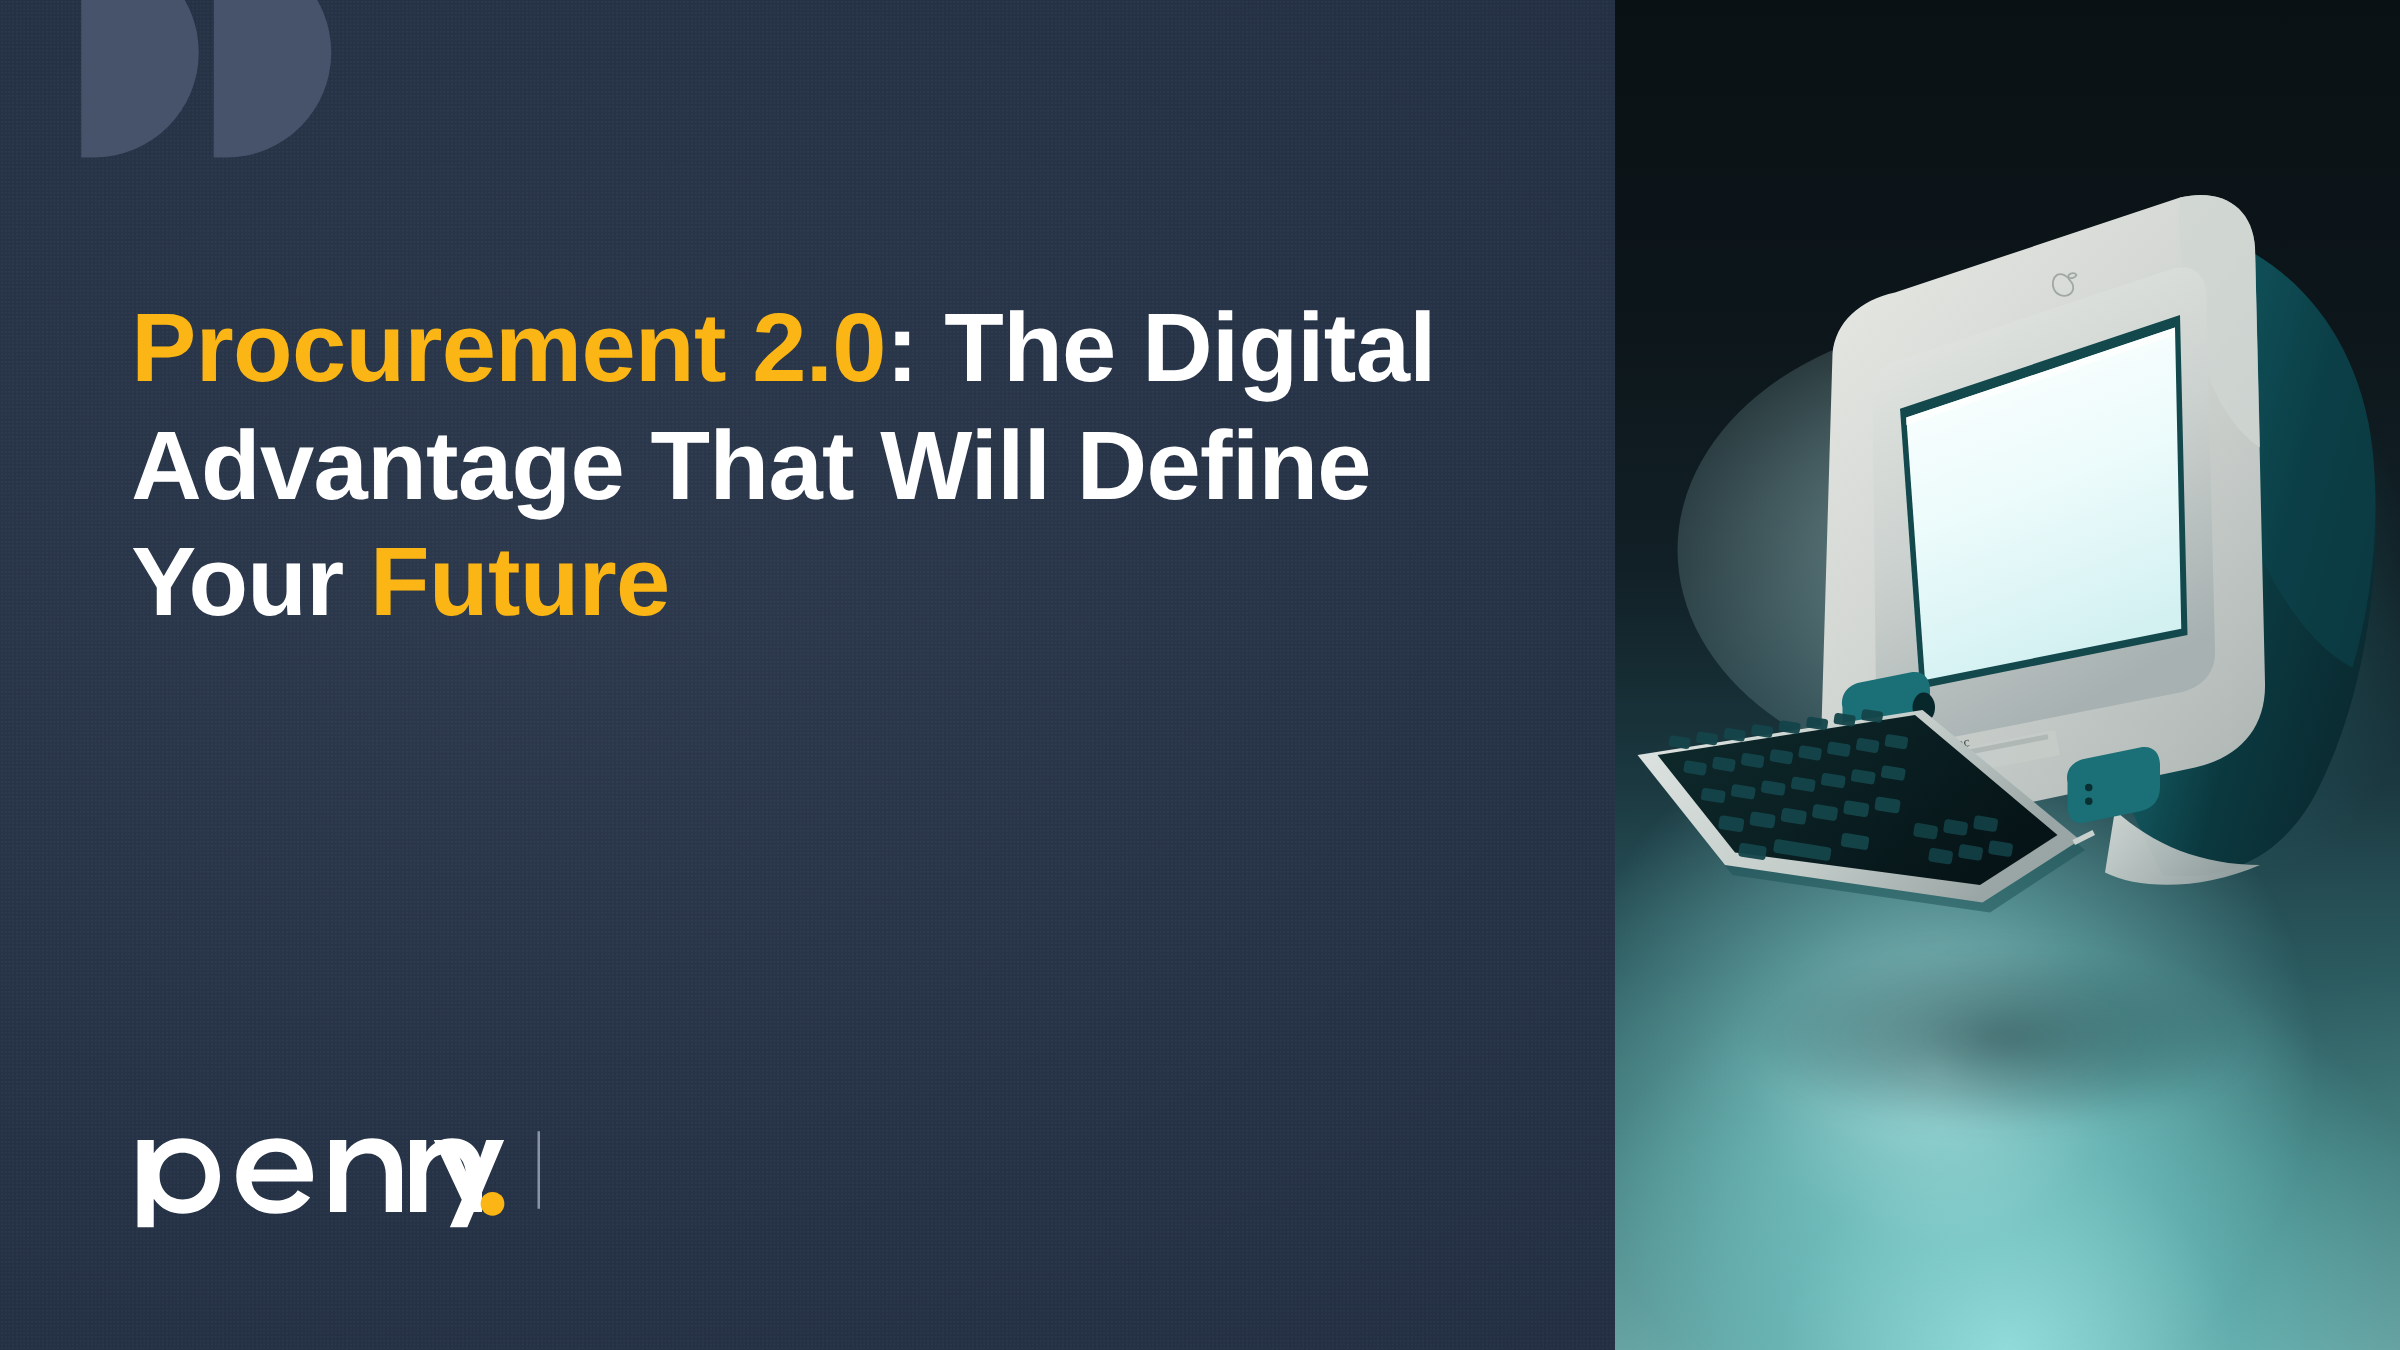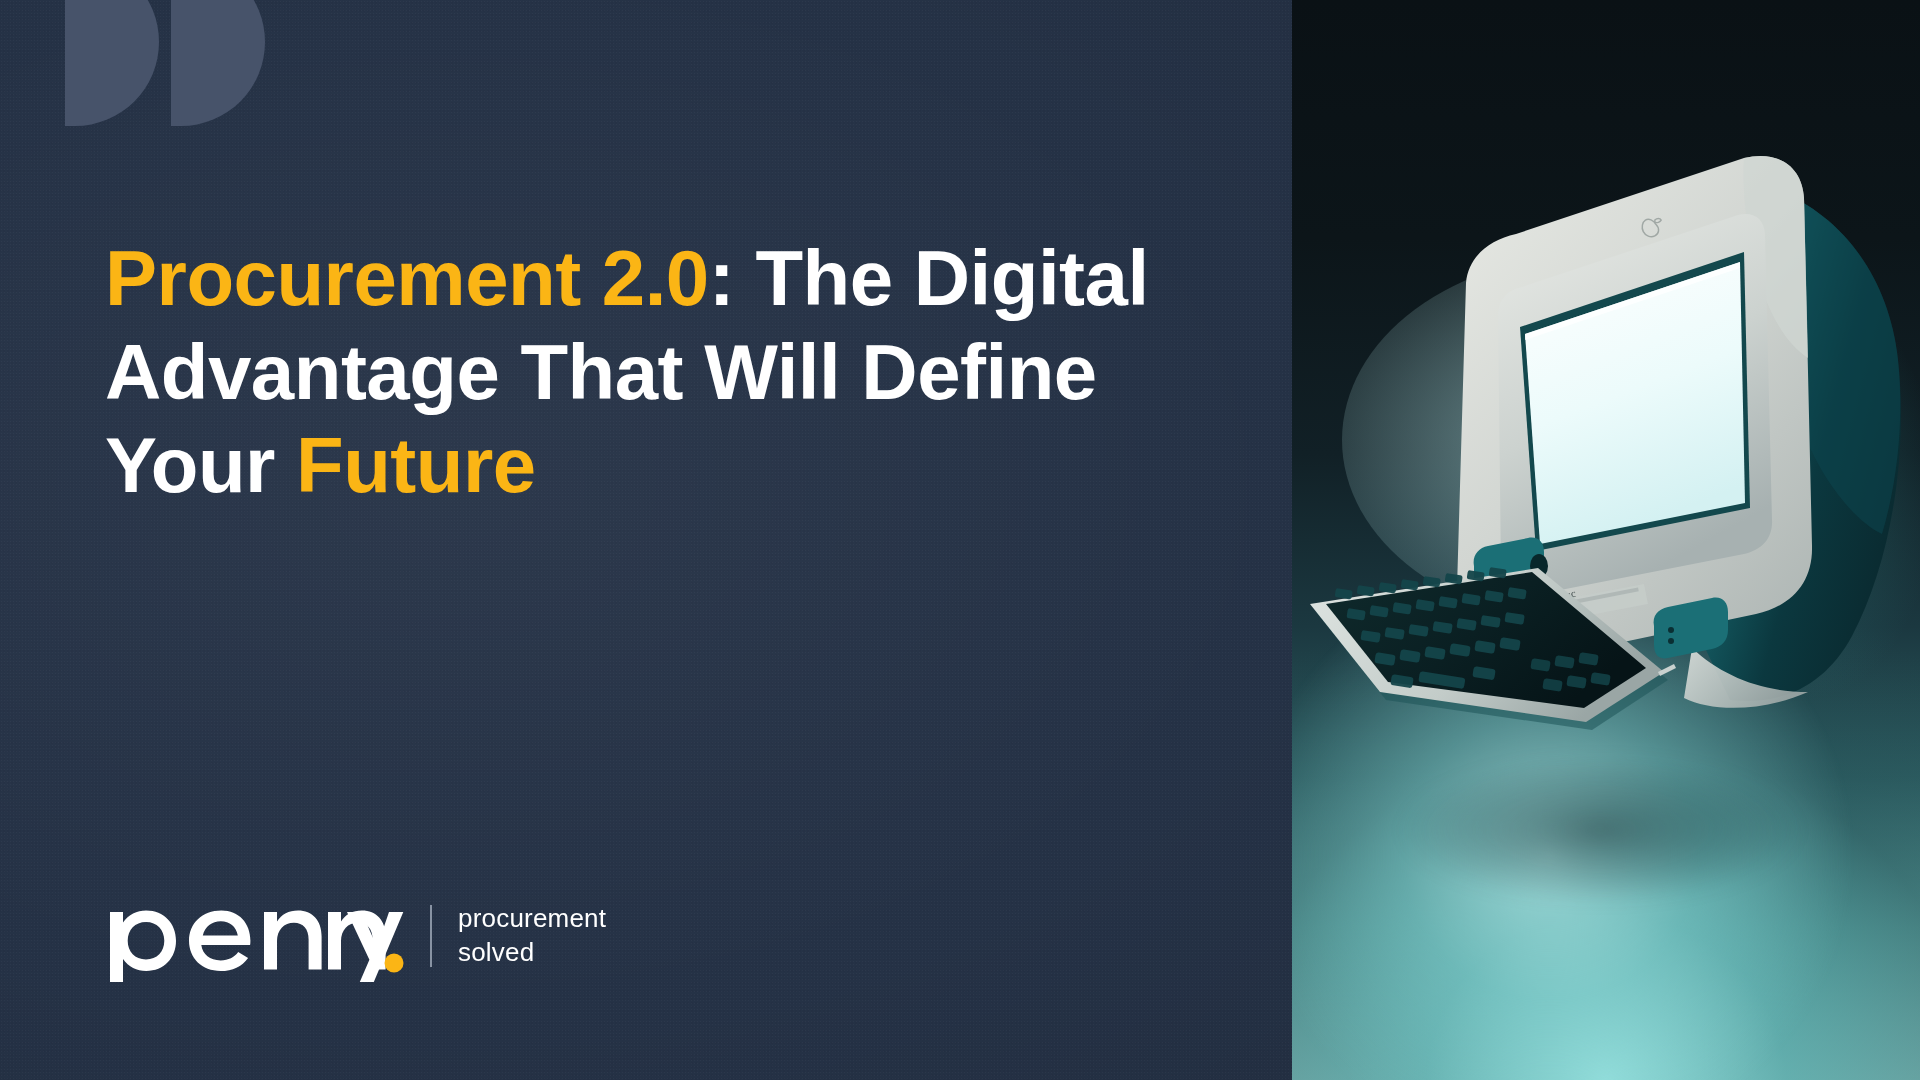--- a/index.html
+++ b/index.html
@@ -156,24 +156,20 @@
             <path d="M224 22h13v9.6c4.6-7.4 11.8-11.1 20.9-11.1 14.6 0 23.7 10 23.7 25.7V79.5h-13V49.4c0-10.4-5.4-16.7-14.6-16.7-10 0-17 7.2-17 18.4v28.4h-13V22z"></path>
 
             <path d="M229 22h14.3l-29.5 70h-14l9.6-22.3L187 22h14.6l15.4 34.9L229 22z" transform="translate(56,0)"></path>
           </g>
           <circle cx="290" cy="73" r="9.5" fill="#fbb515"></circle>
         </svg>
       </div>
 
       <div class="lockup-divider"></div>
 
-      <div class="tagline">
-        <div>procurement</div>
-        <div>solved</div>
-      </div>
 
     </div>
   </div>
 
   <div class="right-panel">
     <div class="scene">
       <div class="backdrop"></div>
       <div class="rim-light"></div>
       <div class="floor-glow"></div>
       <div class="shadow-pool"></div>

